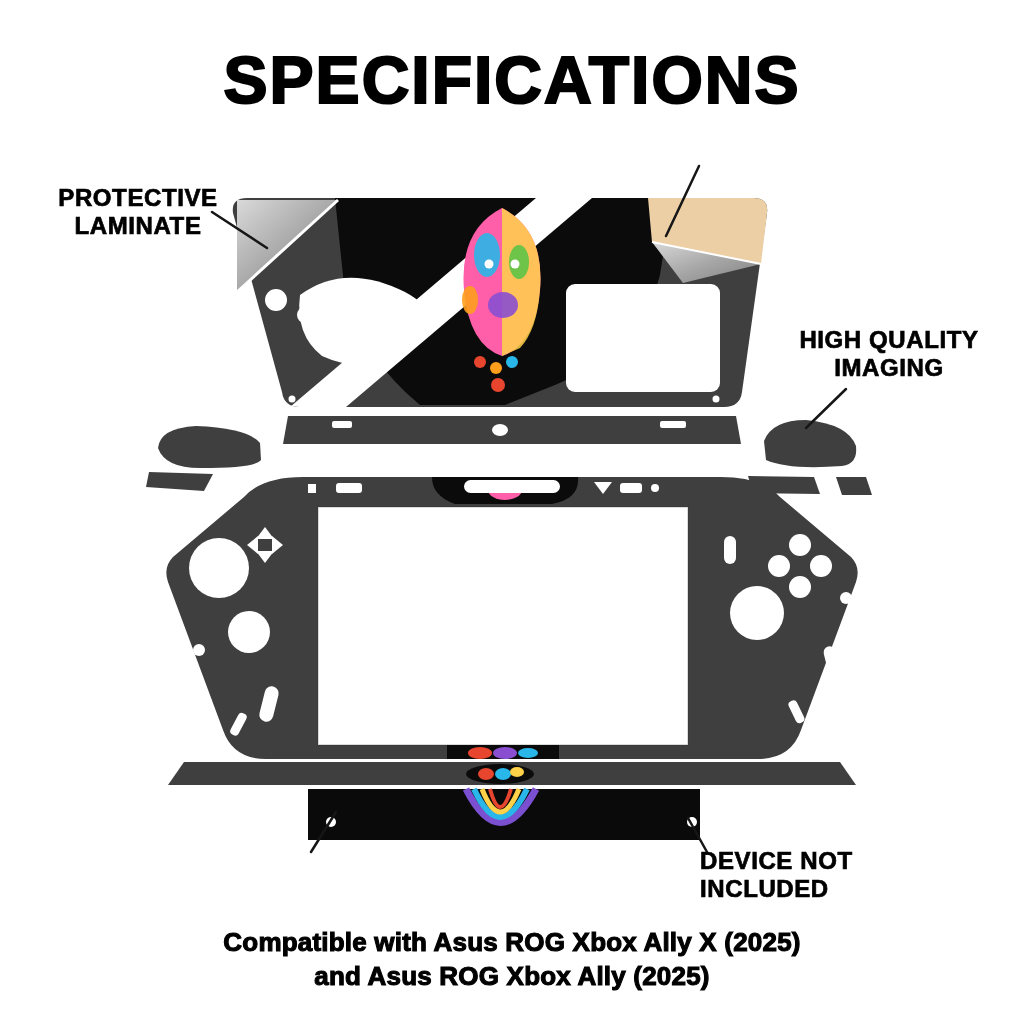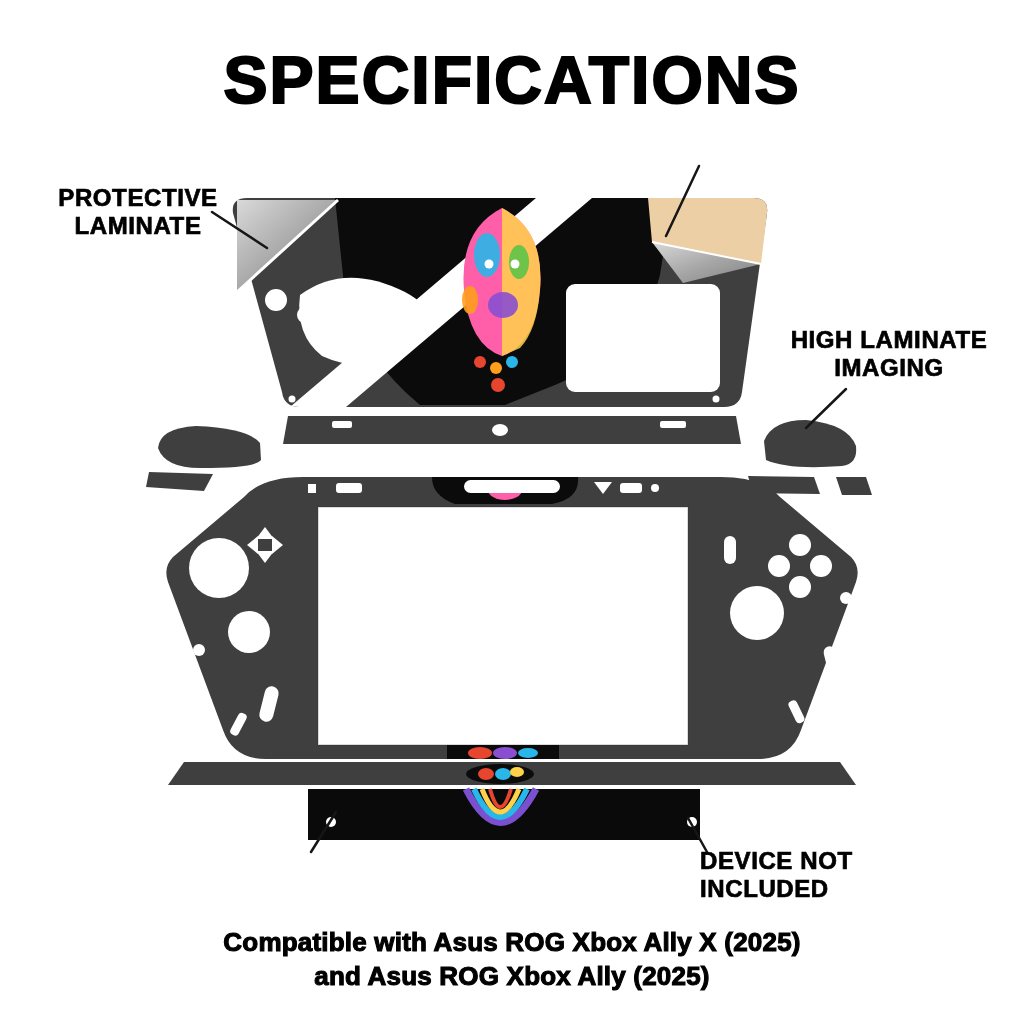--- a/index.html
+++ b/index.html
@@ -172,20 +172,20 @@
       <line x1="846" y1="389" x2="806" y2="428"></line>
       <line x1="311" y1="852" x2="336" y2="812"></line>
       <line x1="707" y1="852" x2="688" y2="818"></line>
     </g>
   </svg>
 
   <div class="title">SPECIFICATIONS</div>
 
   <div class="label lbl-laminate">PROTECTIVE
 LAMINATE</div>
-  <div class="label lbl-imaging">HIGH LAMINATE
+  <div class="label lbl-imaging">HIGH QUALITY
 IMAGING</div>
   <div class="label lbl-device">DEVICE NOT
 INCLUDED</div>
 
   <div class="footer">Compatible with Asus ROG Xbox Ally X (2025)
 and Asus ROG Xbox Ally (2025)</div>
 </div>
 
 </body></html>

